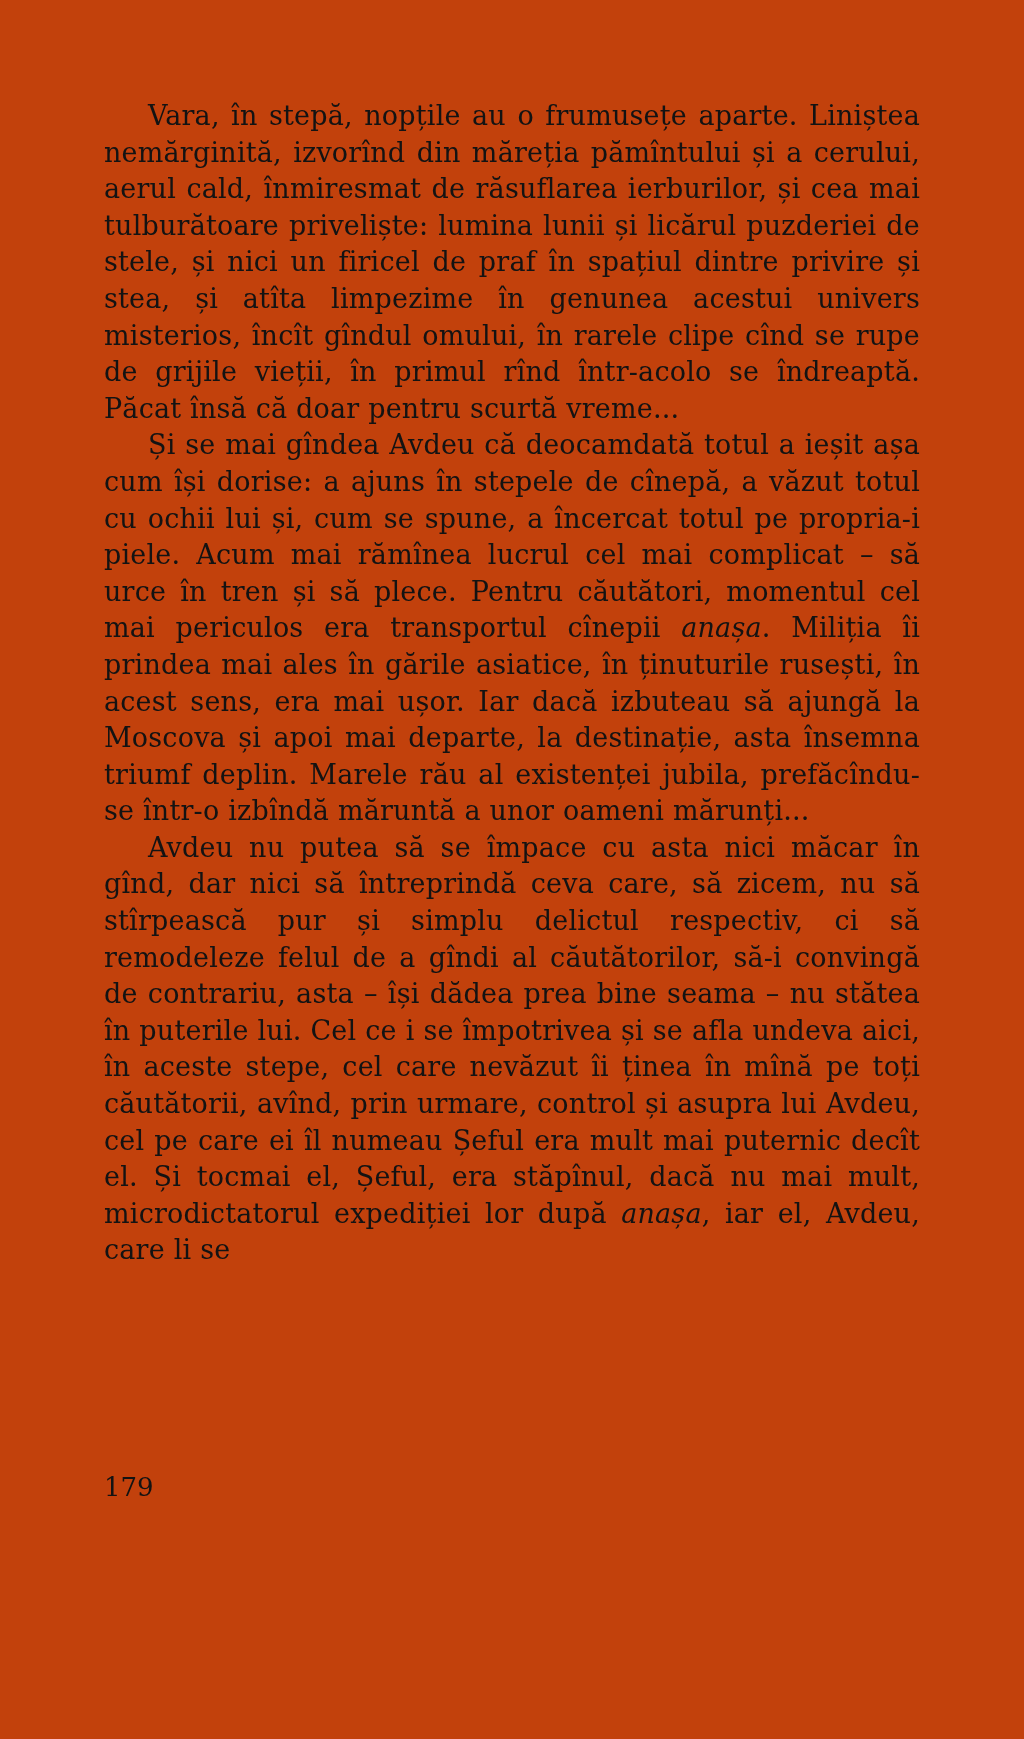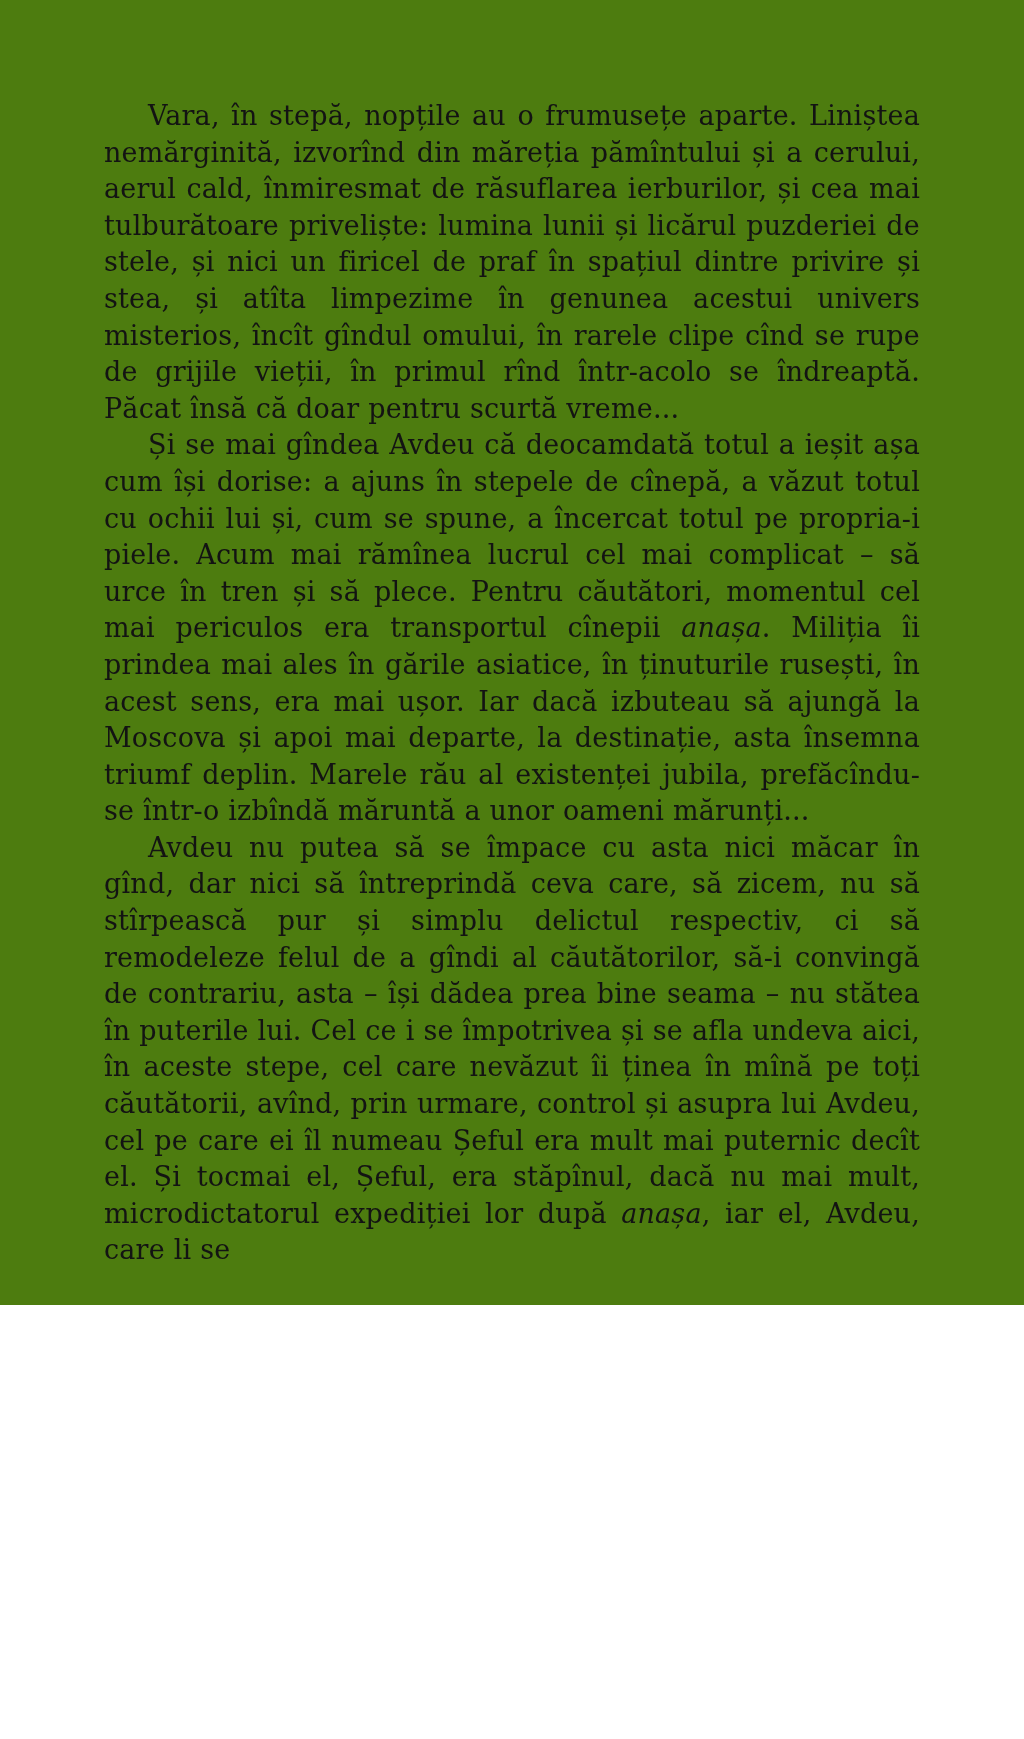--- a/index.html
+++ b/index.html
@@ -3,22 +3,22 @@
   <meta charset="utf-8">
   <style>
     html, body {
       margin: 0;
       padding: 0;
       background: #ffffff;
     }
     .page {
       position: relative;
       width: 1024px;
-      height: 1305px;
-      background: #4d7c0f;
+      height: 1739px;
+      background: #c2410c;
       color: #131313;
       font-family: "DejaVu Serif", "Liberation Serif", serif;
       overflow: hidden;
     }
     .text-block {
       position: absolute;
       left: 104px;
       top: 98px;
       width: 816px;
       font-size: 27px;

